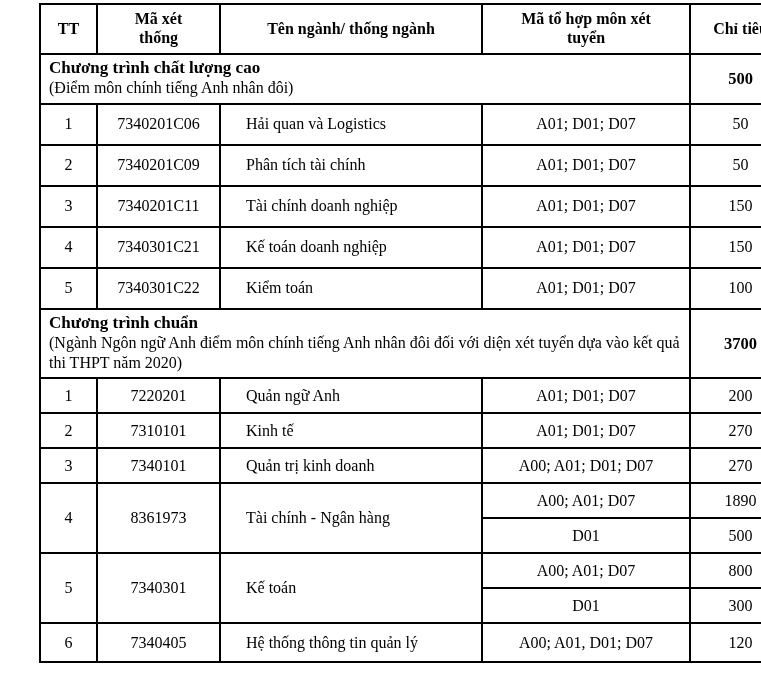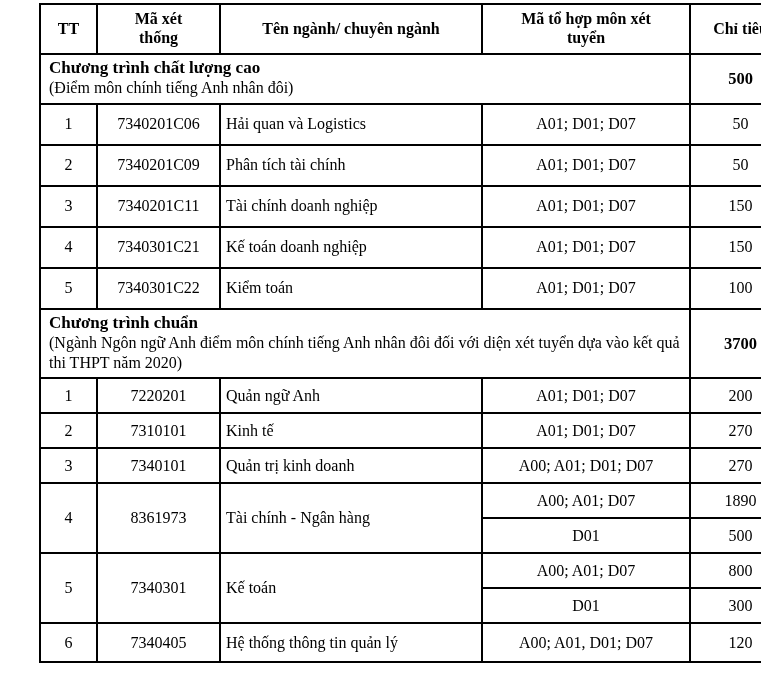--- a/index.html
+++ b/index.html
@@ -44,21 +44,21 @@
   th .wrap-code  { max-width: 68px; }
   th .wrap-combo { max-width: 152px; }
 
   tr.hdr   { height: 50px; }
   tr.r-clc { height: 41px; }
   tr.r-std { height: 35px; }
   tr.r-sub { height: 35px; }
   tr.r-last{ height: 39px; }
 
   td.c { text-align: center; }
-  td.l { text-align: left; padding-left: 5px; }
+  td.l { text-align: left; padding-left: 25px; }
 
   td.section-cell {
     padding: 3px 8px 5px 8px;
     vertical-align: middle;
   }
   .section-title {
     font-weight: bold;
     font-size: 17px;
     line-height: 1.2;
   }
@@ -81,21 +81,21 @@
       <col class="col-tt">
         <col class="col-code">
         <col class="col-major">
         <col class="col-combo">
         <col class="col-quota">
     </colgroup>
     <thead>
       <tr class="hdr">
         <th><span class="wrap">TT</span></th>
         <th><span class="wrap wrap-code">Mã xét thống</span></th>
-        <th><span class="wrap">Tên ngành/ chuyên ngành</span></th>
+        <th><span class="wrap">Tên ngành/ thống ngành</span></th>
         <th><span class="wrap wrap-combo">Mã tổ hợp môn xét tuyển</span></th>
         <th><span class="wrap">Chỉ tiêu</span></th>
       </tr>
     </thead>
     <tbody>
 
       <tr>
         <td class="section-cell" colspan="4">
           <div class="section-title">Chương trình chất lượng cao</div>
           <div class="section-note">(Điểm môn chính tiếng Anh nhân đôi)</div>

